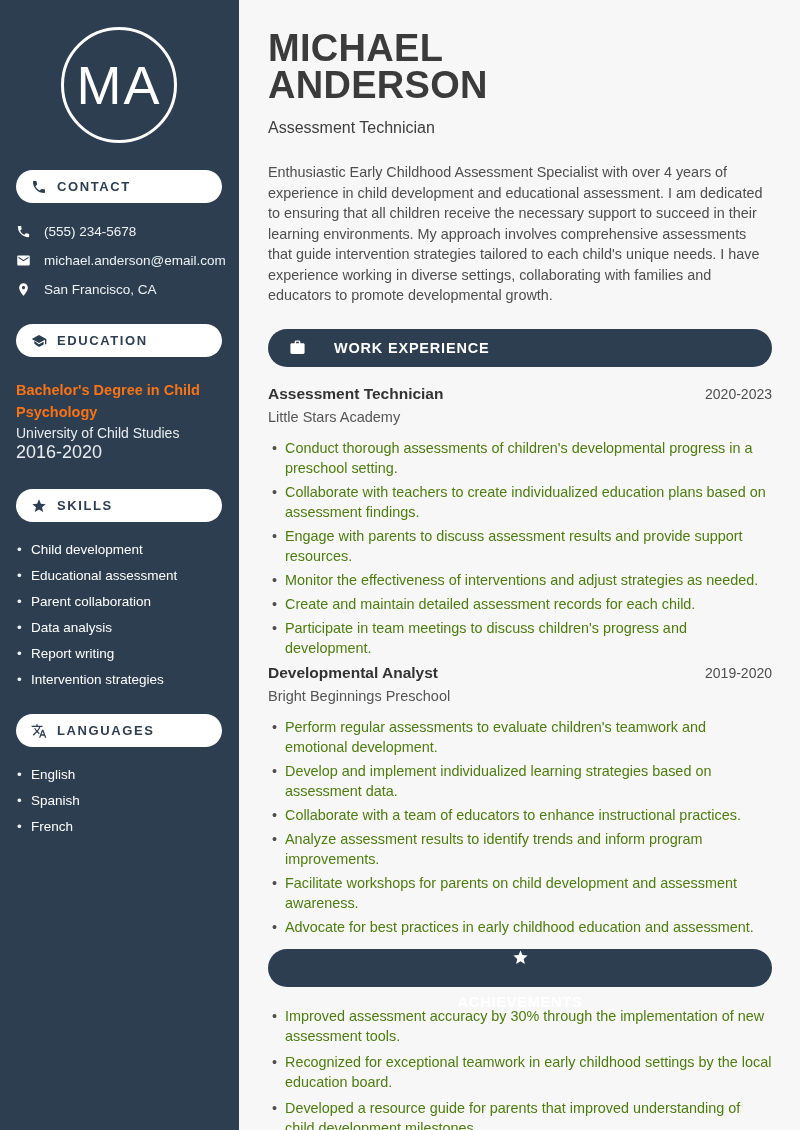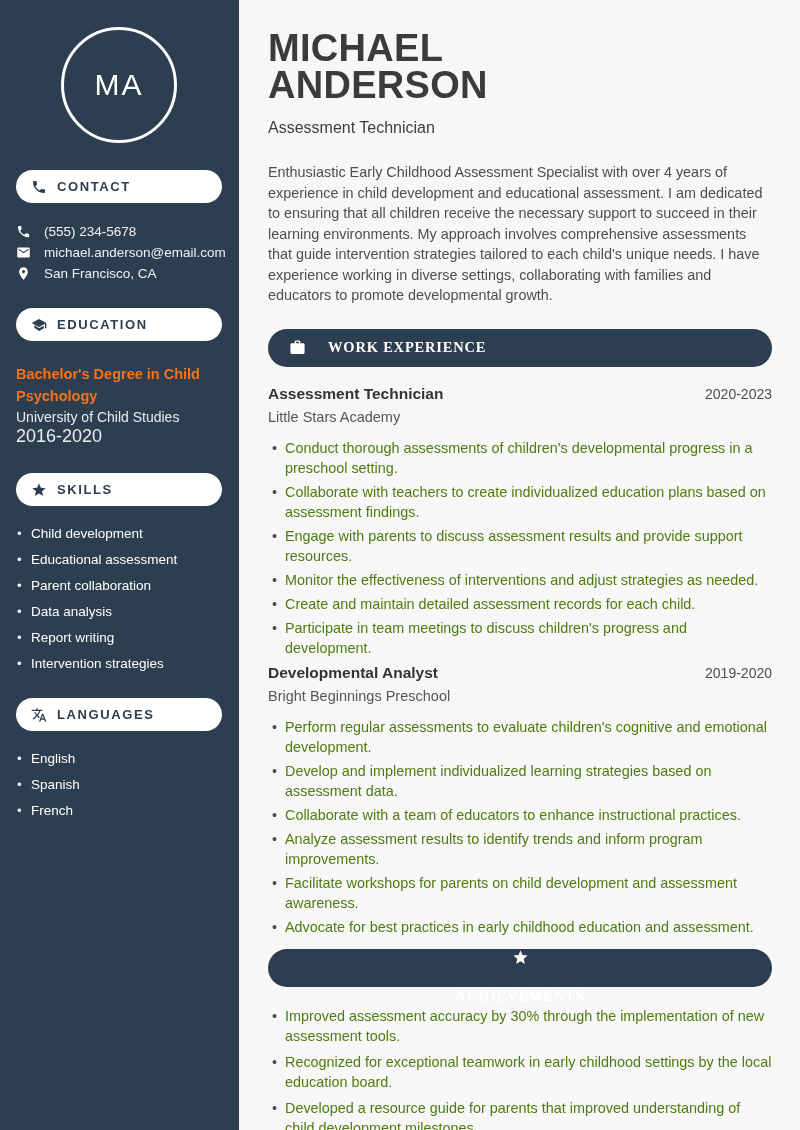--- a/index.html
+++ b/index.html
@@ -3,42 +3,42 @@
 <meta charset="utf-8">
 <style>
   * { margin:0; padding:0; box-sizing:border-box; }
   html,body { width:800px; }
   body { font-family:"Liberation Sans", sans-serif; background:#f7f7f7; }
   .page { display:flex; width:800px; height:1130px; background:#f7f7f7; overflow:hidden; }
 
   
   .sidebar { flex:0 0 239px; width:239px; background:#2d3e50; color:#fff; padding:27px 17px 20px 16px; }
   .avatar { width:116px; height:116px; border:3px solid #fdfdfd; border-radius:50%; margin:0 auto;
-            display:flex; align-items:center; justify-content:center; font-size:30px; color:#fff; letter-spacing:2px; }
+            display:flex; align-items:center; justify-content:center; font-size:54px; color:#fff; letter-spacing:2px; }
   .side-pill { background:#fff; color:#2d3e50; border-radius:17px; height:33px; display:flex; align-items:center;
                gap:10px; padding:0 15px; font-weight:bold; font-size:13px; letter-spacing:1.6px; margin-top:27px; }
   .side-pill svg { width:16px; height:16px; fill:#2d3e50; flex:0 0 auto; }
-  .contact-list { margin-top:21px; display:flex; flex-direction:column; gap:6px; }
+  .contact-list { margin-top:21px; display:flex; flex-direction:column; gap:14px; }
   .contact-row { display:flex; align-items:center; gap:13px; font-size:13.5px; color:#eef2f5; }
   .contact-row svg { width:15px; height:15px; fill:#fff; flex:0 0 auto; }
   .edu-degree { margin-top:22px; font-weight:bold; font-size:14.5px; line-height:22px; color:#f97316; }
   .edu-school { margin-top:0; font-size:14px; line-height:20px; color:#e9edf1; }
   .edu-years  { font-size:18px; line-height:19px; color:#e9edf1; }
   .side-list { margin-top:20px; list-style:none; }
   .side-list li { font-size:13.5px; color:#ffffff; padding-left:15px; position:relative; margin-bottom:11px; }
   .side-list li::before { content:"\2022"; position:absolute; left:1px; color:#eef2f5; }
 
   
   .main { flex:1; padding:30px 28px 0 29px; background:#f7f7f7; }
   .name { font-size:38px; font-weight:bold; color:#3b3b3b; line-height:37px; letter-spacing:0.3px; }
   .name span { display:block; }
   .headline { margin-top:15px; font-size:16px; color:#3e3e3e; }
   .summary { margin-top:25px; font-size:14.4px; line-height:20.5px; color:#4e4e4e; }
   .main-pill { margin-top:23px; background:#2d3e50; border-radius:19px; height:38px; display:flex; align-items:center;
-               gap:22px; padding:0 21px; color:#fff; font-weight:bold; font-size:14.5px; letter-spacing:0.8px;font-family:Liberation Serif, serif; }
+               gap:28px; padding:0 21px; color:#fff; font-weight:bold; font-size:14.5px; letter-spacing:0.8px; }
   .main-pill svg { width:17px; height:17px; fill:#fff; flex:0 0 auto; }
   .job { margin-top:18px; }
   .job + .job { margin-top:6px; }
   .job-header { display:flex; justify-content:space-between; align-items:baseline; }
   .job-title { font-size:15.5px; font-weight:bold; color:#333; }
   .job-dates { font-size:14px; color:#4e4e4e; }
   .job-company { margin-top:6px; font-size:14.5px; color:#555; }
   .bullets { margin-top:13px; list-style:none; }
   .bullets li { position:relative; padding-left:17px; font-size:14.4px; line-height:20px; color:#4d7c0f; margin-bottom:4px; }
   .bullets li::before { content:"\2022"; position:absolute; left:4px; color:#4e4e4e; }
@@ -155,21 +155,21 @@
       </ul>
     </div>
 
     <div class="job">
       <div class="job-header">
         <span class="job-title">Developmental Analyst</span>
         <span class="job-dates">2019-2020</span>
       </div>
       <div class="job-company">Bright Beginnings Preschool</div>
       <ul class="bullets">
-        <li>Perform regular assessments to evaluate children's cognitive and emotional development.</li>
+        <li>Perform regular assessments to evaluate children's teamwork and emotional development.</li>
         <li>Develop and implement individualized learning strategies based on assessment data.</li>
         <li>Collaborate with a team of educators to enhance instructional practices.</li>
         <li>Analyze assessment results to identify trends and inform program improvements.</li>
         <li>Facilitate workshops for parents on child development and assessment awareness.</li>
         <li>Advocate for best practices in early childhood education and assessment.</li>
       </ul>
     </div>
 
     <div class="main-pill ach-pill">
       <svg viewBox="0 0 24 24">

